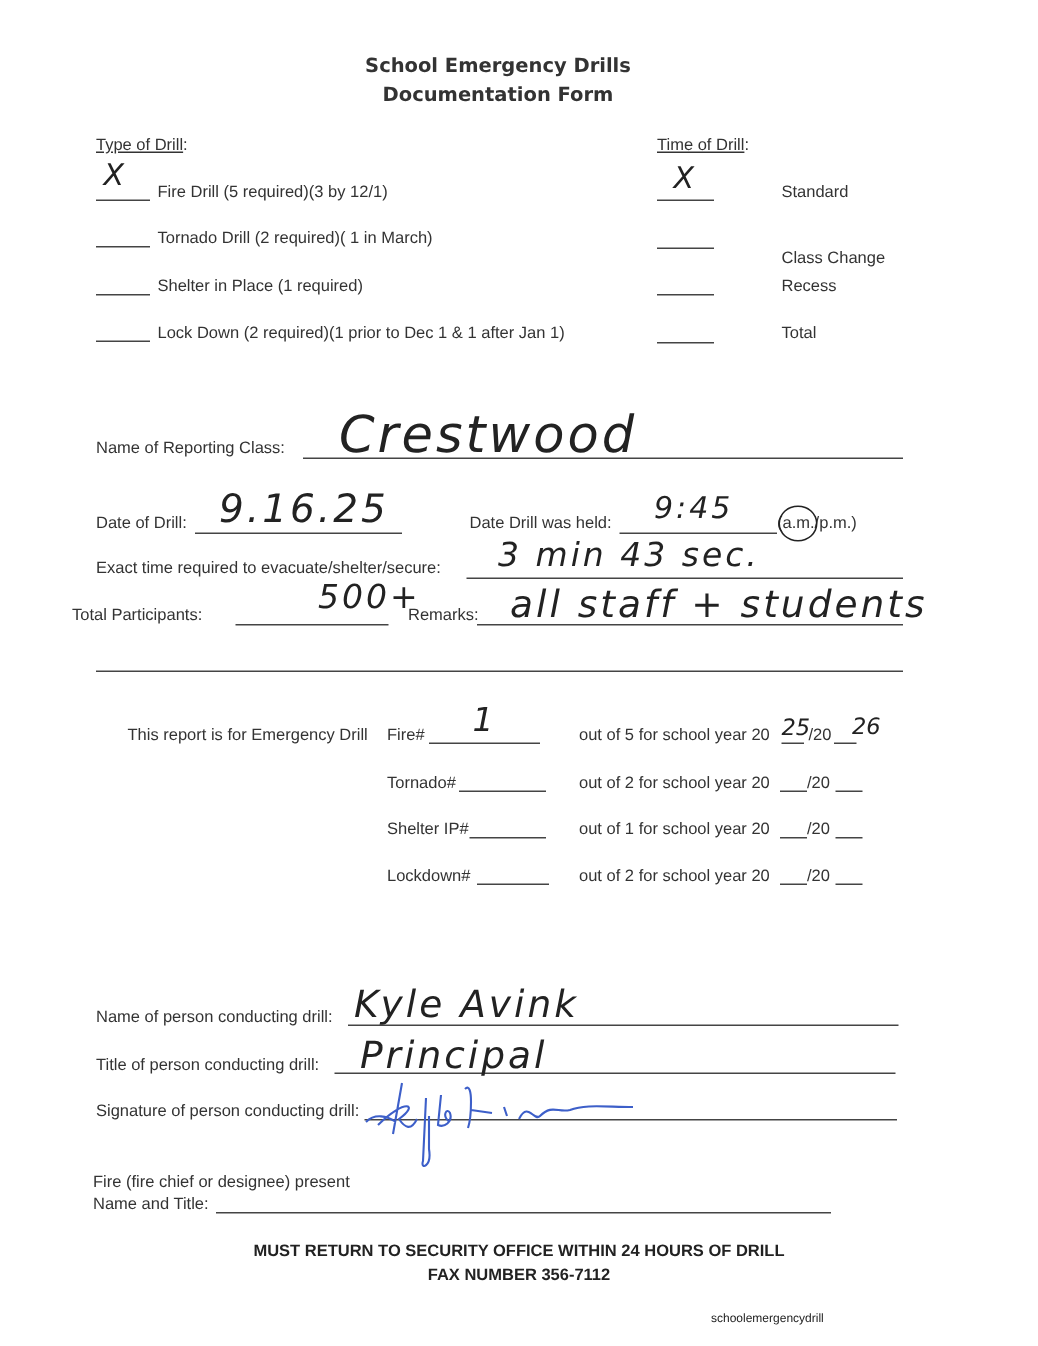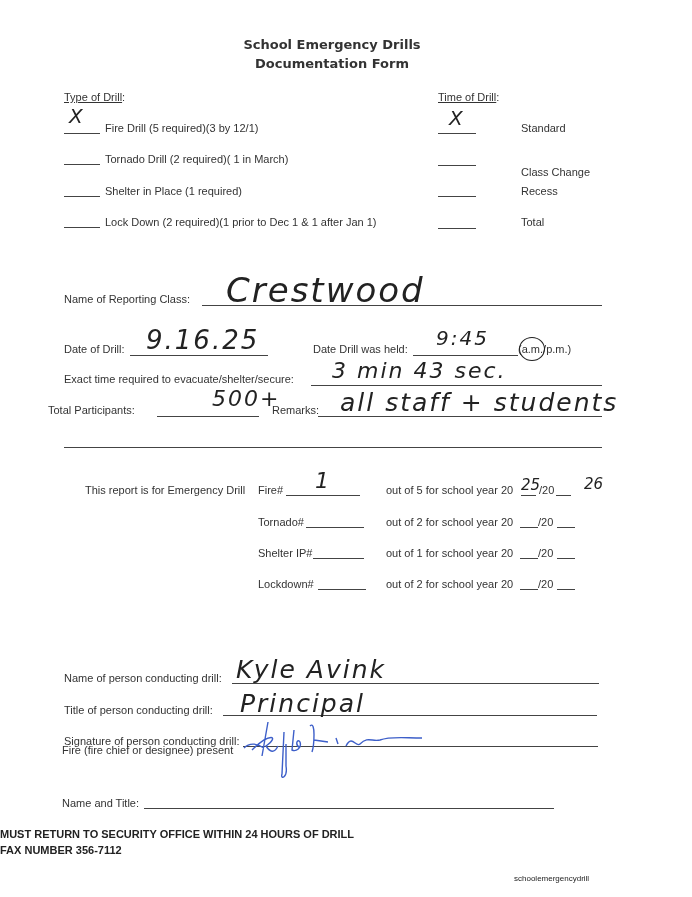--- a/index.html
+++ b/index.html
@@ -3,21 +3,21 @@
 <meta charset="utf-8">
 <style>
   html, body { margin:0; padding:0; background:#fff; }
   body { width:692px; height:897px; position:relative; overflow:hidden; font-family:"Liberation Sans", sans-serif; color:#2a2a2a; }
   .abs { position:absolute; white-space:nowrap; }
   .title { font-family:"DejaVu Sans", sans-serif; font-weight:bold; font-size:13px; color:#333; text-align:center; width:664px; left:0; }
   .lbl { font-size:11px; color:#333; }
   .u { text-decoration:underline; }
   .line { position:absolute; border-bottom:1px solid #444; height:0; }
   .hw { position:absolute; font-family:"DejaVu Sans", sans-serif; font-style:italic; color:#222; white-space:nowrap; font-weight:300; letter-spacing:2px; }
-  .foot { font-size:11px; font-weight:bold; text-align:left; width:692px; left:0; color:#222; }
+  .foot { font-size:11px; font-weight:bold; text-align:center; width:692px; left:0; color:#222; }
   .tiny { font-size:8px; color:#222; }
   .circle { position:absolute; border:1px solid #222; border-radius:50%; }
 </style>
 </head>
 <body>
 
 <div class="abs title" style="top:37px;">School Emergency Drills</div>
 <div class="abs title" style="top:56px;">Documentation Form</div>
 
 <div class="abs lbl" style="left:64px; top:91px;"><span class="u">Type of Drill</span><span>:</span></div>
@@ -91,21 +91,21 @@
 
 <div>
   <div class="abs lbl" style="left:258px; top:484px;">Fire#</div>
   <div class="line" style="left:286px; top:495px; width:74px;"></div>
   <div class="hw" style="left:315px; top:468px; font-size:22px;">1</div>
   <div class="abs lbl" style="left:386px; top:484px;">out of 5 for school year 20</div>
   <div class="line" style="left:521px; top:495px; width:15px;"></div>
   <div class="hw" style="left:521px; top:476px; font-size:15px; letter-spacing:0;">25</div>
   <div class="abs lbl" style="left:539px; top:484px;">/20</div>
   <div class="line" style="left:556px; top:495px; width:15px;"></div>
-  <div class="hw" style="left:584px; top:475px; font-size:15px; letter-spacing:0;">26</div>
+  <div class="hw" style="left:568px; top:475px; font-size:15px; letter-spacing:0;">26</div>
 </div>
 
 <div>
   <div class="abs lbl" style="left:258px; top:516px;">Tornado#</div>
   <div class="line" style="left:306px; top:527px; width:58px;"></div>
   <div class="abs lbl" style="left:386px; top:516px;">out of 2 for school year 20</div>
   <div class="line" style="left:520px; top:527px; width:18px;"></div>
   <div class="abs lbl" style="left:538px; top:516px;">/20</div>
   <div class="line" style="left:557px; top:527px; width:18px;"></div>
 </div>
@@ -135,19 +135,19 @@
 <div class="abs lbl" style="left:64px; top:704px;">Title of person conducting drill:</div>
 <div class="line" style="left:223px; top:715px; width:374px;"></div>
 <div class="hw" style="left:240px; top:689px; font-size:25px;">Principal</div>
 
 <div class="abs lbl" style="left:64px; top:735px;">Signature of person conducting drill:</div>
 <div class="line" style="left:243px; top:746px; width:355px;"></div>
 <svg style="position:absolute; left:240px; top:716px;" width="200" height="64" viewBox="0 0 200 64">
   <path d="M28 6 L22 40 M12 34 C 30 16, 40 20, 26 30 C 30 36, 34 38, 38 30 M44 16 L42 58 C40 64, 48 62, 46 50 L46 28 M54 14 L52 34 C56 36, 62 32, 60 26 C 58 22, 54 28, 60 32 M70 10 C 76 4, 74 30, 72 36 M74 24 L88 26 M96 22 L98 28 M106 30 C 112 18, 116 32, 120 28 C 128 20, 132 26, 140 24 C 150 20, 164 22, 182 22 M4 32 C 10 26, 18 28, 24 32" fill="none" stroke="#3d5fc9" stroke-width="1.4"></path>
 </svg>
 
-<div class="abs lbl" style="left:62px; top:744px;">Fire (fire chief or designee) present</div>
+<div class="abs lbl" style="left:62px; top:782px;">Fire (fire chief or designee) present</div>
 <div class="abs lbl" style="left:62px; top:797px;">Name and Title:</div>
 <div class="line" style="left:144px; top:808px; width:410px;"></div>
 
 <div class="abs foot" style="top:828px;">MUST RETURN TO SECURITY OFFICE WITHIN 24 HOURS OF DRILL</div>
 <div class="abs foot" style="top:844px;">FAX NUMBER 356-7112</div>
-<div class="abs tiny" style="left:514px; top:874px;">schoolemergencydrill</div>
+<div class="abs tiny" style="left:474px; top:874px;">schoolemergencydrill</div>
 
 </body></html>

